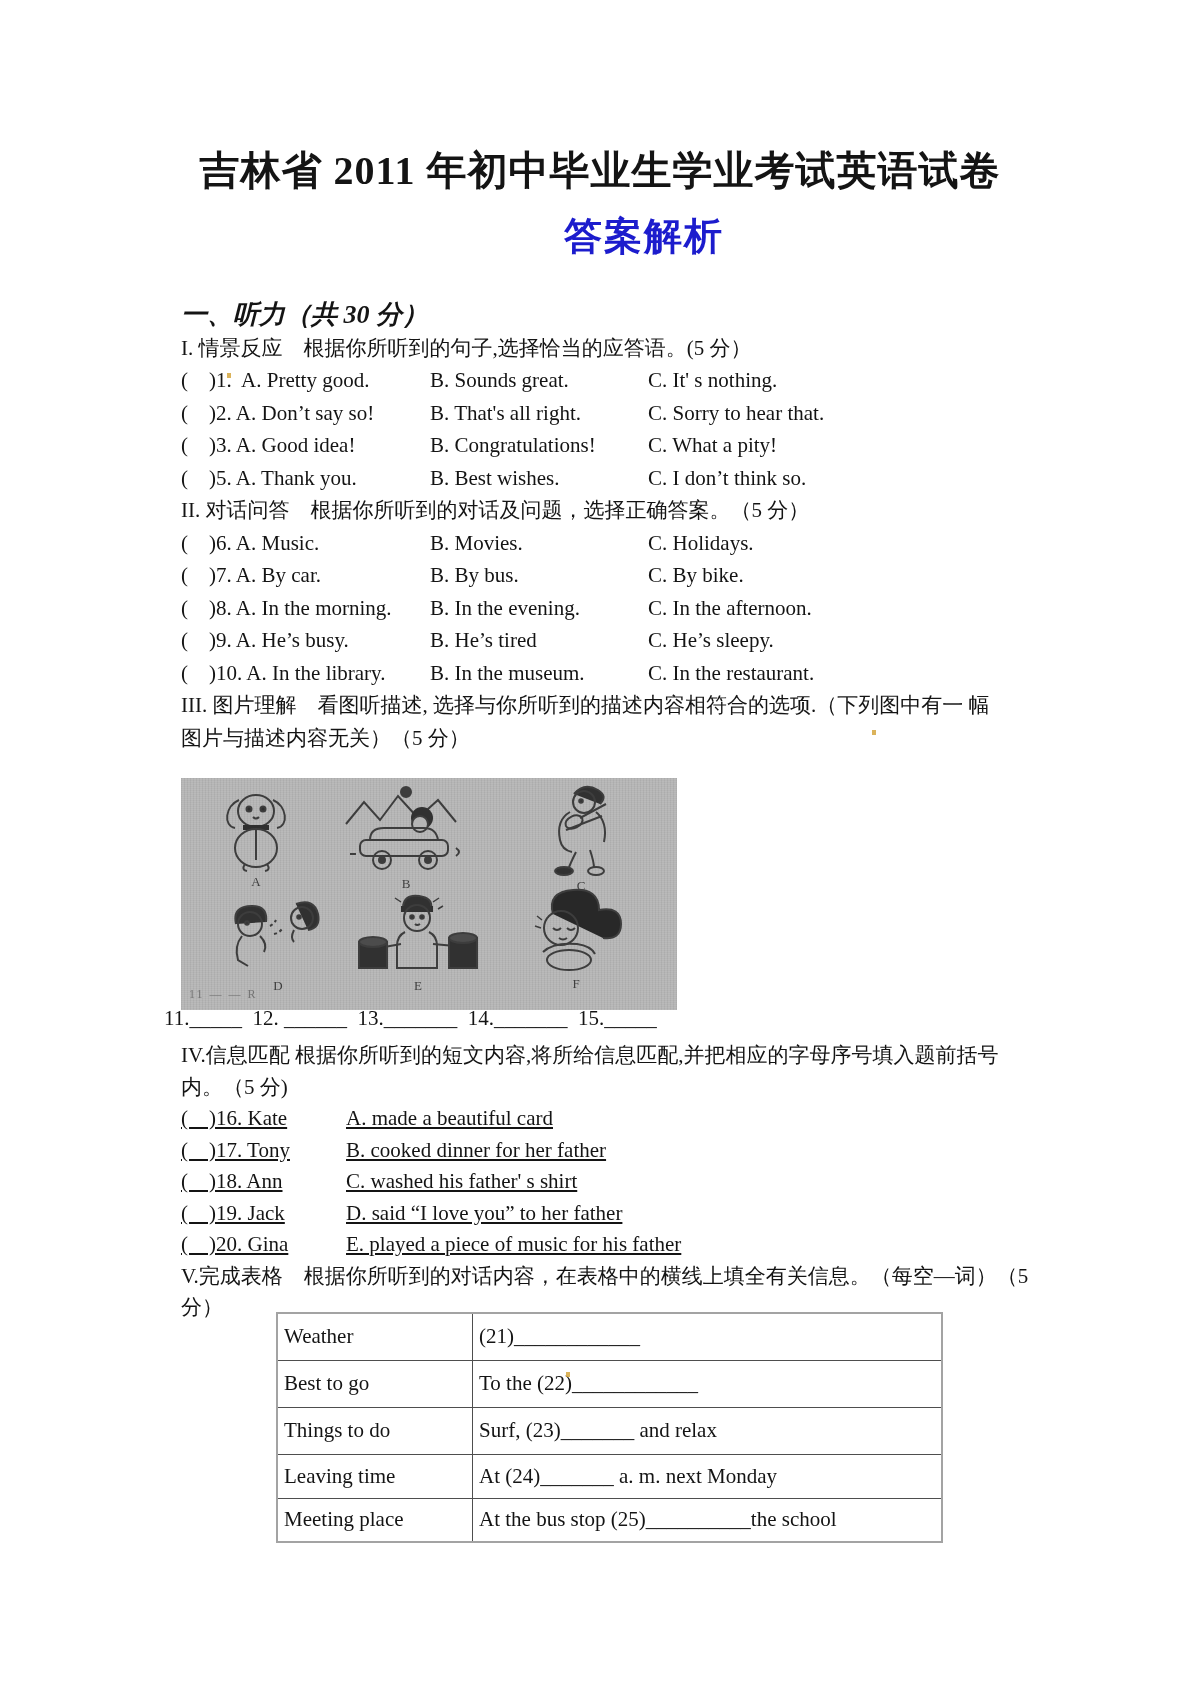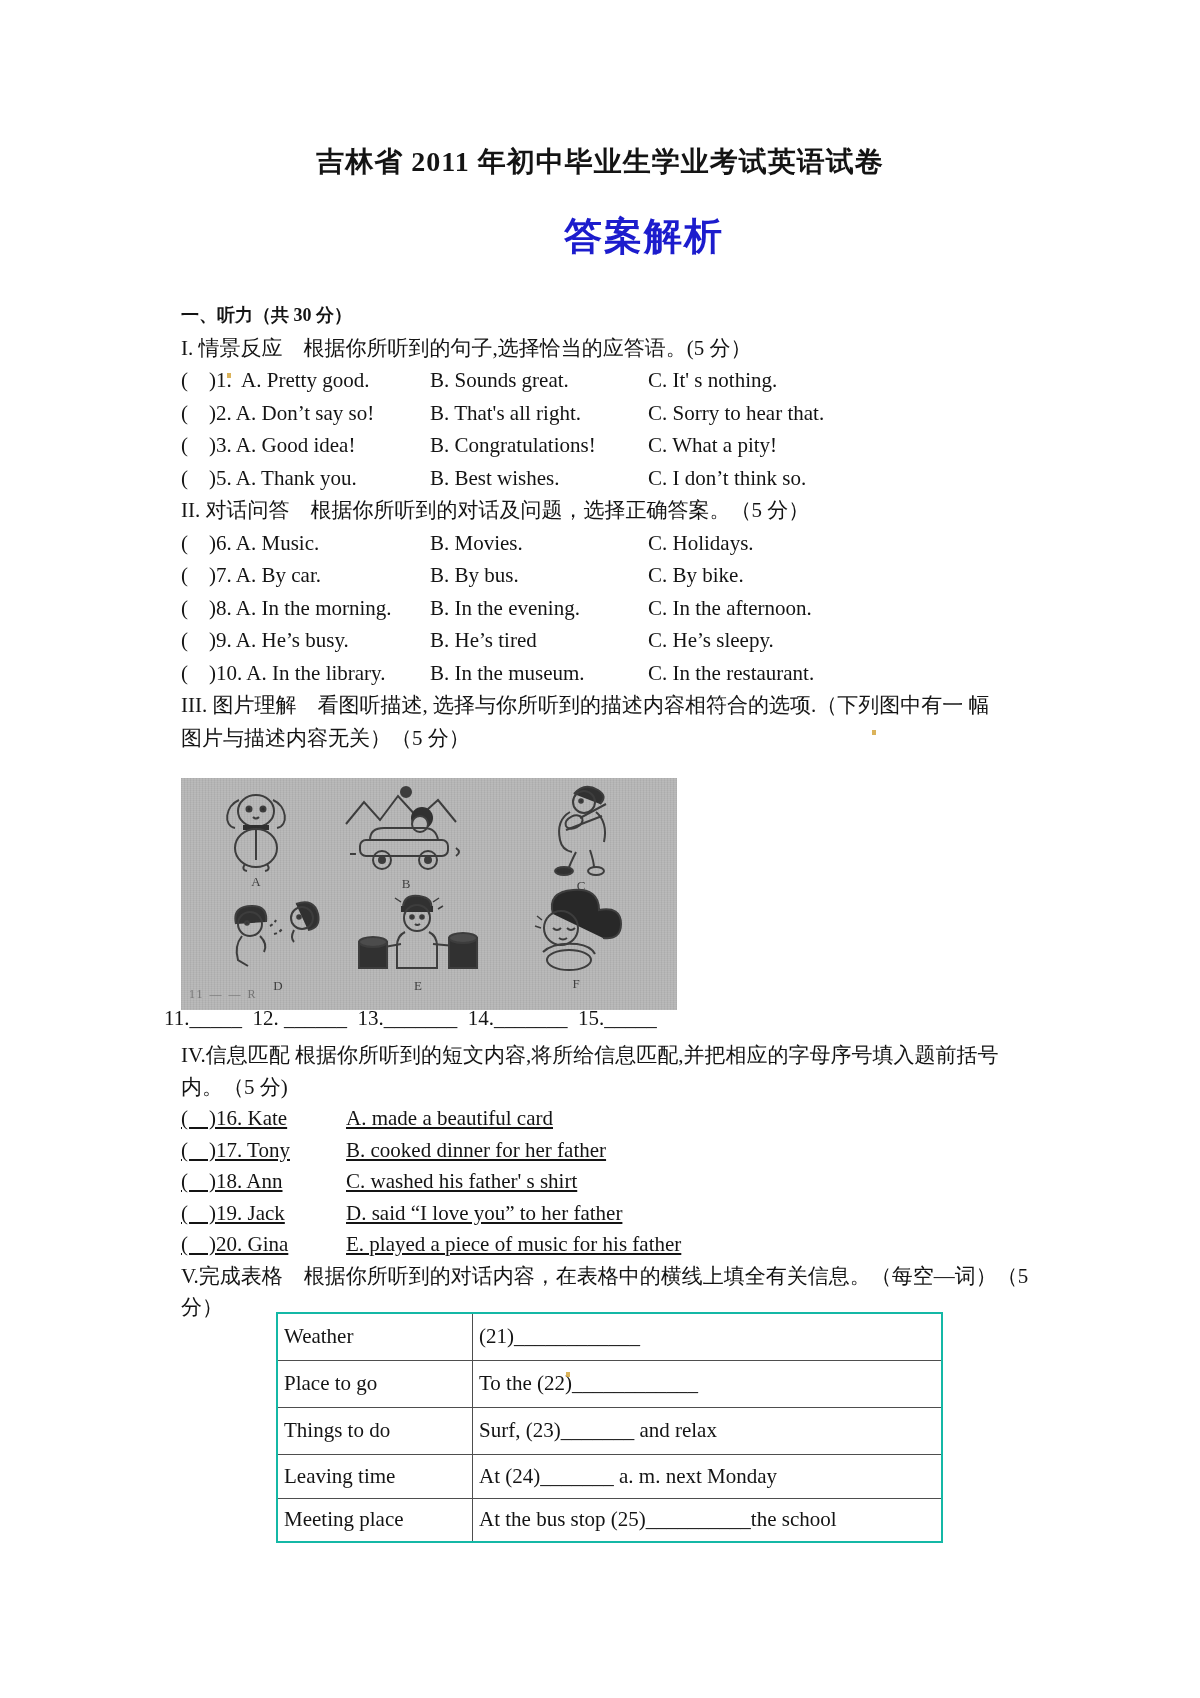--- a/index.html
+++ b/index.html
@@ -2,30 +2,30 @@
 <html><head>
 <meta charset="utf-8">
 <style>
   html,body{margin:0;padding:0;background:#ffffff;}
   .page{
     position:relative;width:1200px;height:1698px;background:#ffffff;overflow:hidden;
     font-family:"Liberation Serif","DejaVu Serif",serif;color:#141414;
   }
   .doc-title{
     position:absolute;top:143px;left:0;width:1200px;text-align:center;
-    font-size:28px;font-weight:bold;letter-spacing:1px;white-space:pre;
+    font-size:40px;font-weight:bold;letter-spacing:1px;white-space:pre;
   }
   .doc-subtitle{
     position:absolute;top:211px;left:0;width:1200px;text-align:center;
     font-size:38px;font-weight:bold;letter-spacing:2px;white-space:pre;margin-left:44px;
   }
   .block{position:absolute;left:181px;width:880px;font-size:21px;}
   .block p{margin:0;height:32.5px;line-height:32.5px;white-space:pre;}
   #part4-block p{height:31.5px;line-height:31.5px;}
-  .sec-heading{font-weight:bold;font-size:18px;}
+  .sec-heading{font-weight:bold;font-size:26px;font-style:italic;}
   .qrow{display:grid;grid-template-columns:249px 218px auto;height:32.5px;line-height:32.5px;}
   .qrow span{white-space:pre;}
   .mrow{display:grid;grid-template-columns:165px auto;height:31.5px;line-height:31.5px;}
   .mrow span{white-space:pre;text-decoration:underline;}
   
   .scan-image{
     position:absolute;left:181px;top:778px;width:496px;height:232px;
     background-color:#b7b7b7;
     background-image:
       repeating-linear-gradient(0deg, rgba(255,255,255,.07) 0 1px, rgba(0,0,0,0) 1px 2px),
@@ -46,21 +46,21 @@
     position:absolute;left:164px;top:1003px;font-size:21px;line-height:30px;white-space:pre;
   }
   
   .form-table{
     position:absolute;left:276px;top:1312px;border-collapse:collapse;table-layout:fixed;
     font-size:21px;color:#141414;
   }
   .form-table td{
     border:1px solid #4e4e4e;padding:0 0 0 6px;vertical-align:middle;white-space:pre;
   }
-  .form-table{border:2px solid #14b8a6;}
+  .form-table{border:2px solid #a3a3a3;}
   .col-label{width:188px;}
   .col-value{width:462px;}
   .artifact{position:absolute;width:4px;height:5px;background:rgba(210,160,50,.8);}
   .a1{left:227px;top:373px;}
   .a2{left:872px;top:730px;}
   .a3{left:566px;top:1372px;}
 </style>
 </head>
 <body>
 
@@ -273,21 +273,21 @@
     <p>分）</p>
   </div>
 
   <table class="form-table">
     <tbody>
         <tr style="height:47px;">
       <td class="col-label">Weather</td>
       <td class="col-value">(21)____________</td>
     </tr>
     <tr style="height:47px;">
-      <td class="col-label">Place to go</td>
+      <td class="col-label">Best to go</td>
       <td class="col-value">To the (22)____________</td>
     </tr>
     <tr style="height:47px;">
       <td class="col-label">Things to do</td>
       <td class="col-value">Surf, (23)_______ and relax</td>
     </tr>
     <tr style="height:44px;">
       <td class="col-label">Leaving time</td>
       <td class="col-value">At (24)_______ a. m. next Monday</td>
     </tr>

